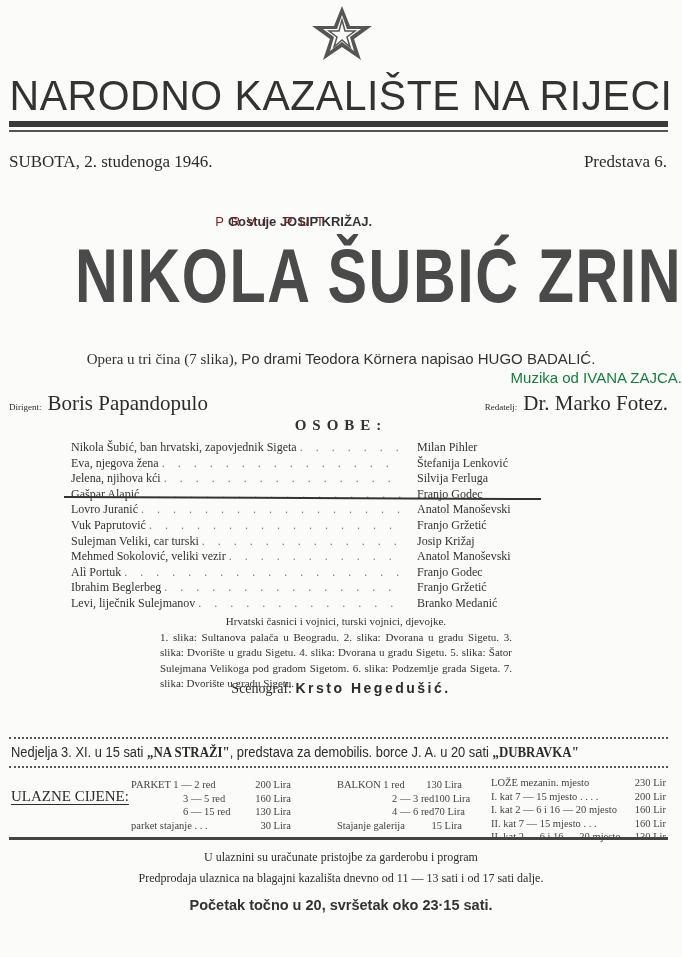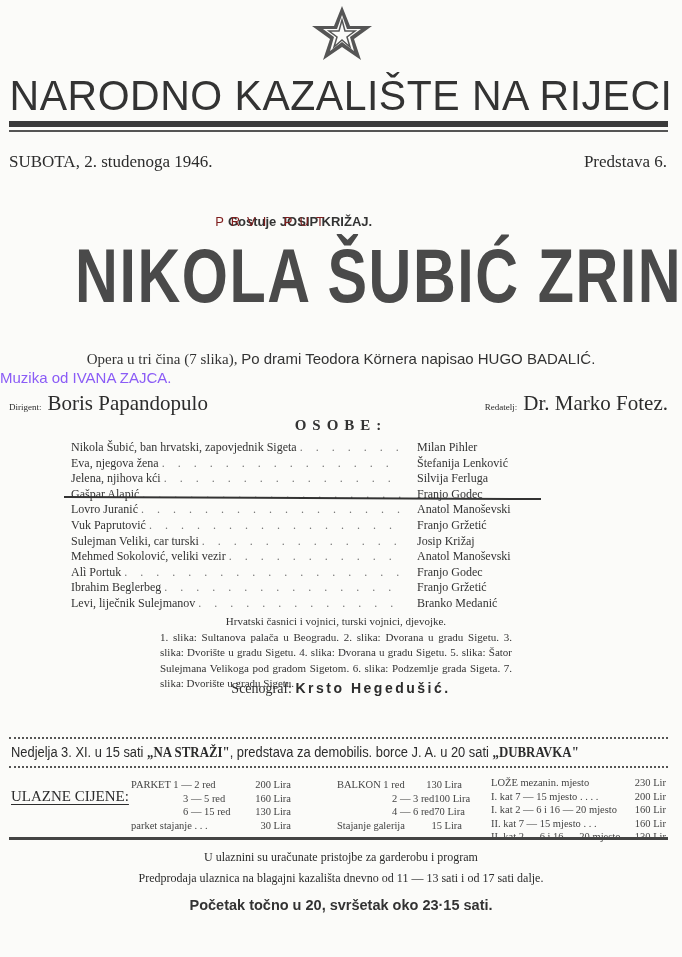--- a/index.html
+++ b/index.html
@@ -33,22 +33,22 @@
       left: 0; width: 682px; top: 232px; text-align: center;
       font-family: "Liberation Sans", sans-serif; font-weight: bold;
       font-size: 76px; color: #4a4a4a; letter-spacing: 2px;
       transform: scaleX(0.78); transform-origin: center top; white-space: nowrap;
     }
     .subtitle1 {
       left: 0; width: 682px; top: 350px; text-align: center; font-size: 15px; color: #333;
     }
     .subtitle1 .sans { font-family: "Liberation Sans", sans-serif; font-size: 15px; }
     .subtitle2 {
-      left: 0; width: 682px; top: 369px; text-align: left;
-      font-family: "Liberation Sans", sans-serif; font-size: 15px; color: #8b5cf6;
+      left: 0; width: 682px; top: 369px; text-align: right;
+      font-family: "Liberation Sans", sans-serif; font-size: 15px; color: #15803d;
     }
     .conductor { left: 9px; top: 391px; font-size: 21px; }
     .small-label { font-size: 9px; margin-right: 6px; }
     .director { right: 14px; top: 391px; font-size: 21px; }
     .persons-heading {
       left: 0; width: 682px; top: 417px; text-align: center;
       font-weight: bold; font-size: 15px; letter-spacing: 6px; color: #333;
     }
     .cast { left: 71px; top: 440px; width: 500px; }
     .cast-row {

